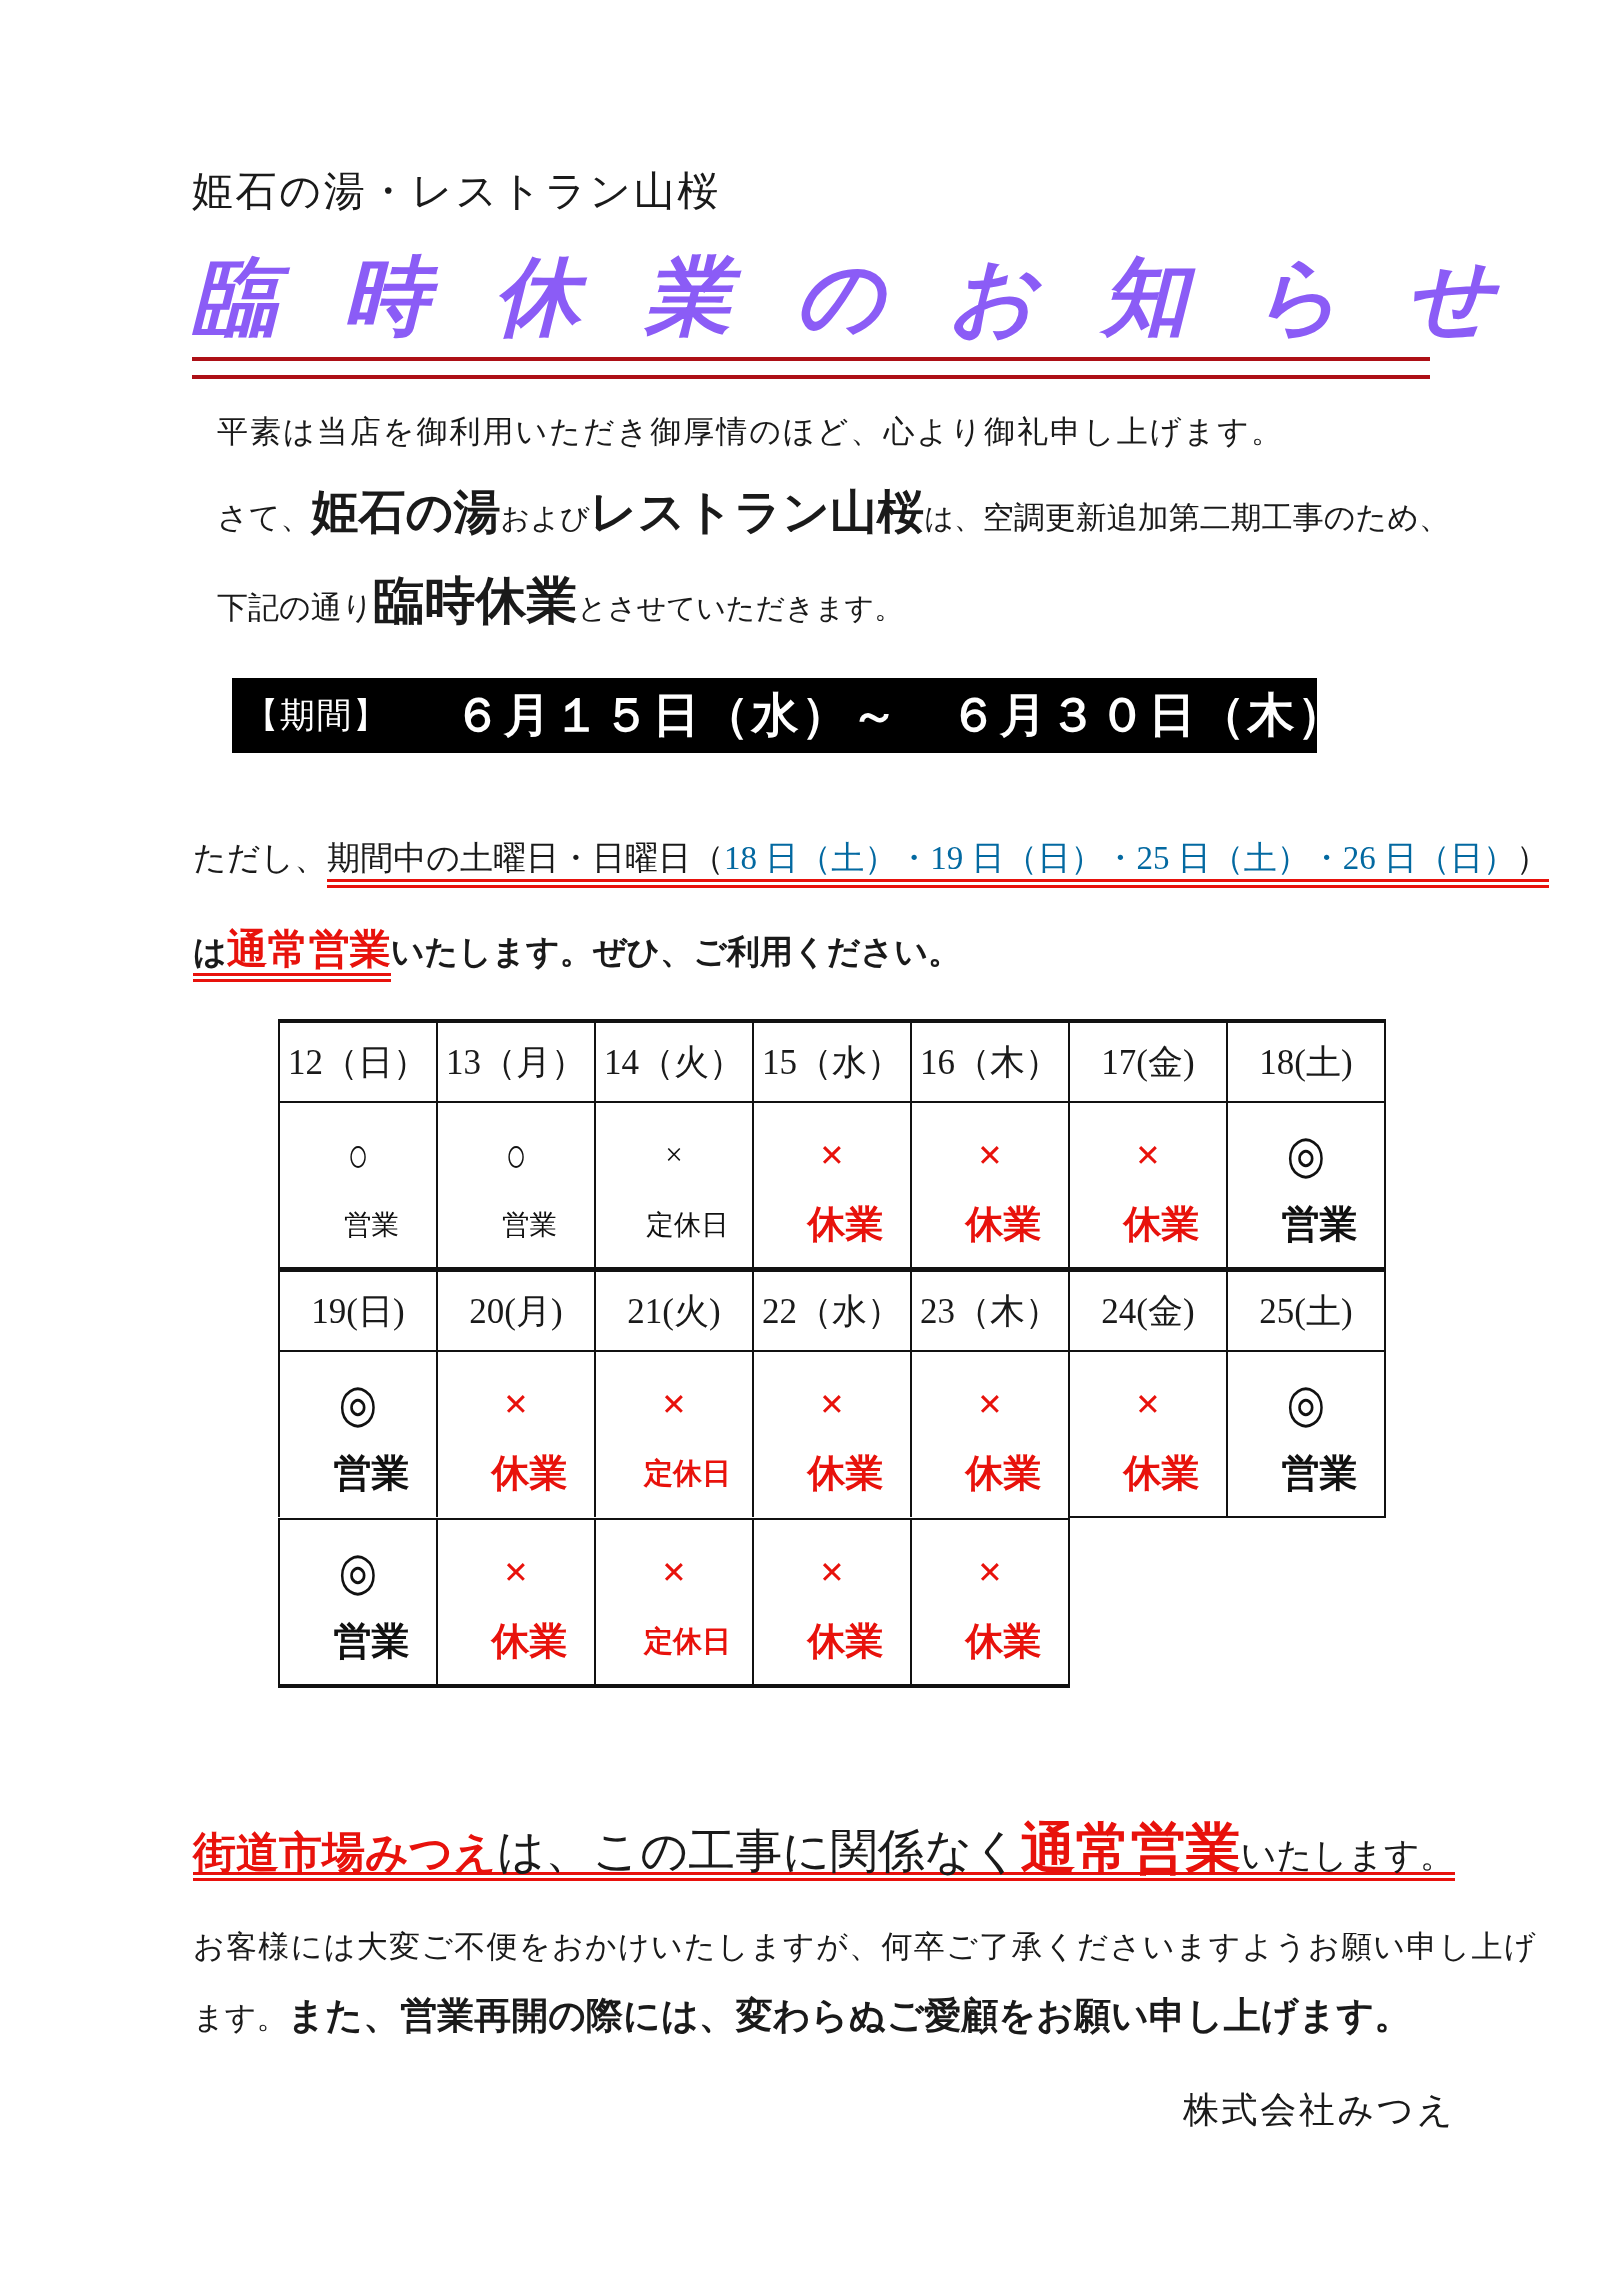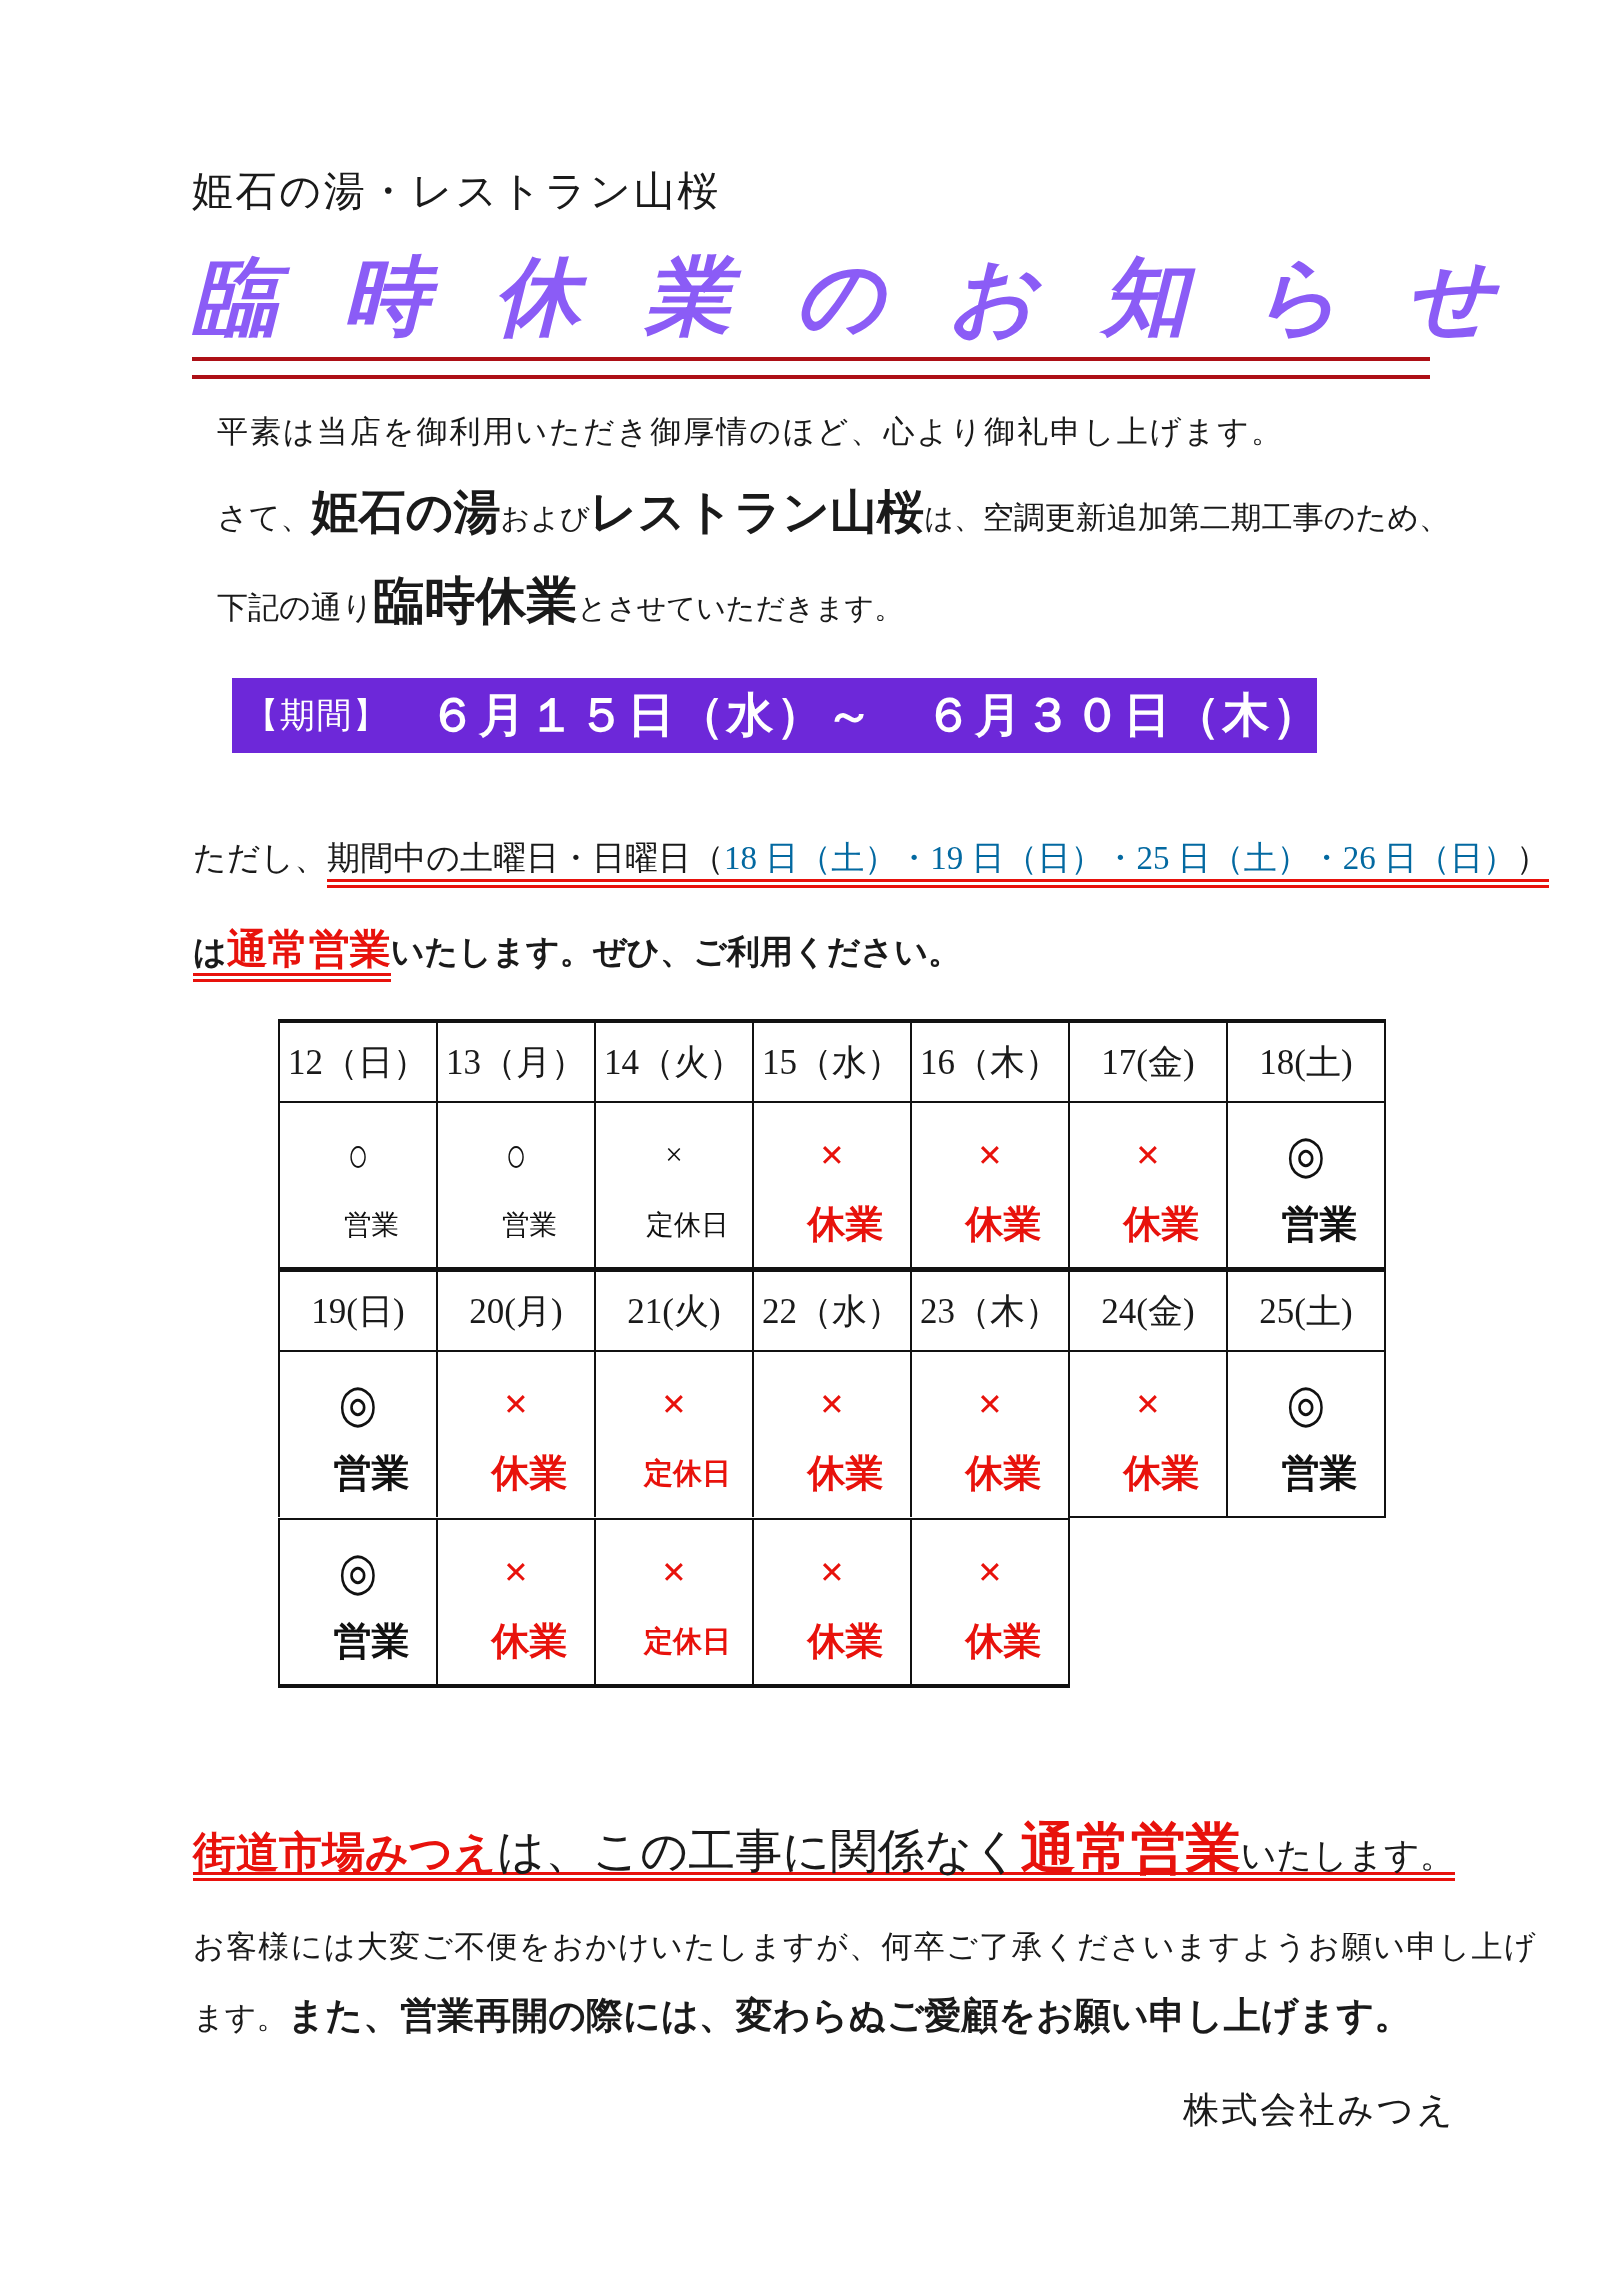--- a/index.html
+++ b/index.html
@@ -26,26 +26,26 @@
   .intro .t-norm{font-size:31px;}
   .intro .t-big{font-size:47px;font-weight:bold;}
   .intro .t-small{font-size:29px;}
 
   .notice{left:217px;top:567px;}
   .notice .t-norm{font-size:31px;}
   .notice .t-huge{font-size:51px;font-weight:bold;}
   .notice .t-small{font-size:29px;}
 
   .period-banner{
-    left:232px;top:678px;width:1085px;height:75px;background:#6d28d9;
+    left:232px;top:678px;width:1085px;height:75px;background:#000000;
     display:flex;align-items:center;color:#ffffff;
     font-family:"Liberation Sans","DejaVu Sans",sans-serif;
   }
   .period-label{font-size:35px;margin-left:11.8px;letter-spacing:1.3px;}
-  .period-range{font-size:47px;margin-left:40px;letter-spacing:2.6px;font-weight:bold;}
+  .period-range{font-size:47px;margin-left:65px;letter-spacing:2.6px;font-weight:bold;}
 
   .exception-1{left:193px;top:836px;font-size:33px;}
   .exception-2{left:193px;top:922px;font-size:33px;font-weight:bold;}
   .u2red{border-bottom:9.2px double #e8120c;padding-bottom:3.3px;}
   .red-txt{color:#0369a1;}
   .ex2-highlight{font-size:41px;color:#e8120c;font-weight:bold;}
 
   .calendar{left:278px;top:1019px;}
   .calendar table{border-collapse:collapse;table-layout:fixed;}
   .calendar td{border:2px solid #111;width:154px;text-align:center;overflow:hidden;}

